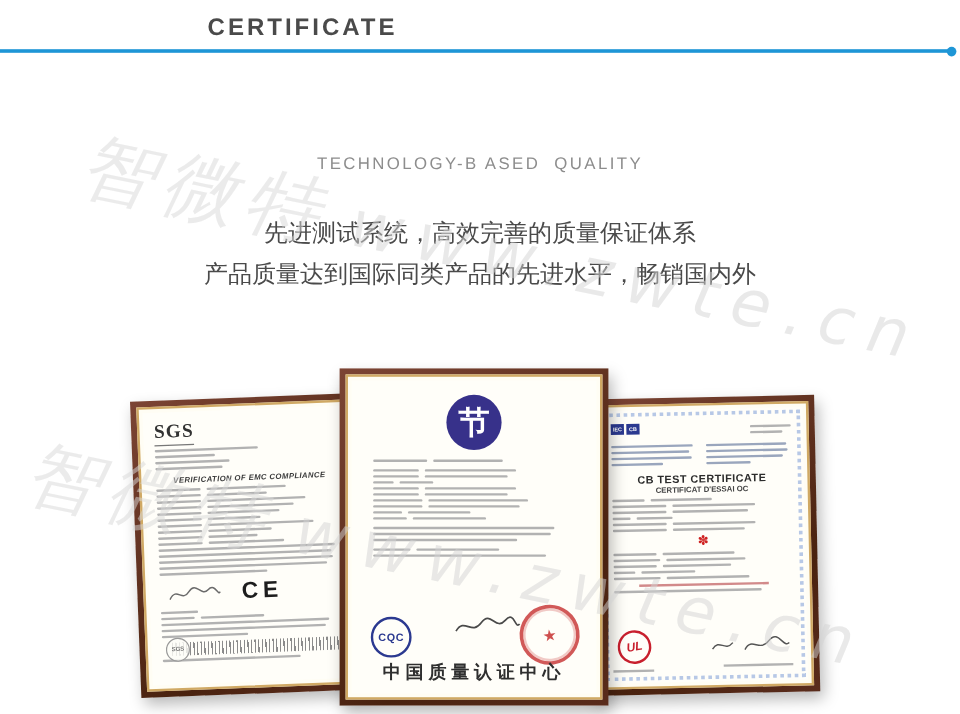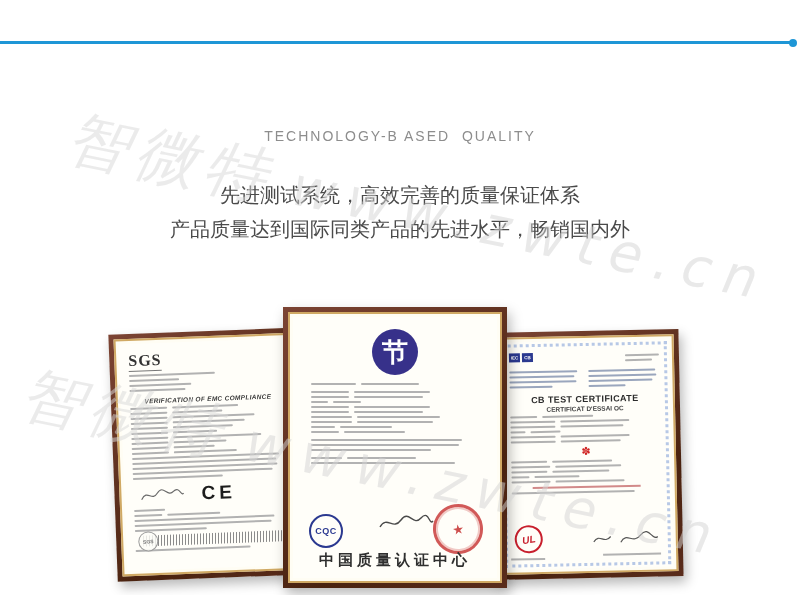--- a/index.html
+++ b/index.html
@@ -92,20 +92,21 @@
           color:#d9d9d9;margin-right:20px;}
   .wm .en{font-family:"DejaVu Sans",sans-serif;font-style:italic;font-size:54px;letter-spacing:12px;color:#d4d4d4;}
   .wm1{left:76px;top:96px;}
   .wm2{left:30px;top:352px;}
 </style>
 </head>
 <body>
 
 <div class="page">
 
+  <div class="htitle">CERTIFICATE</div>
   <div class="hline">
     <i class="dot"></i>
   </div>
 
   <div class="hero-sub">TECHNOLOGY-B ASED  QUALITY</div>
 
   <div class="intro">
     <p>先进测试系统，高效完善的质量保证体系</p>
     <p>产品质量达到国际同类产品的先进水平，畅销国内外</p>
   </div>

